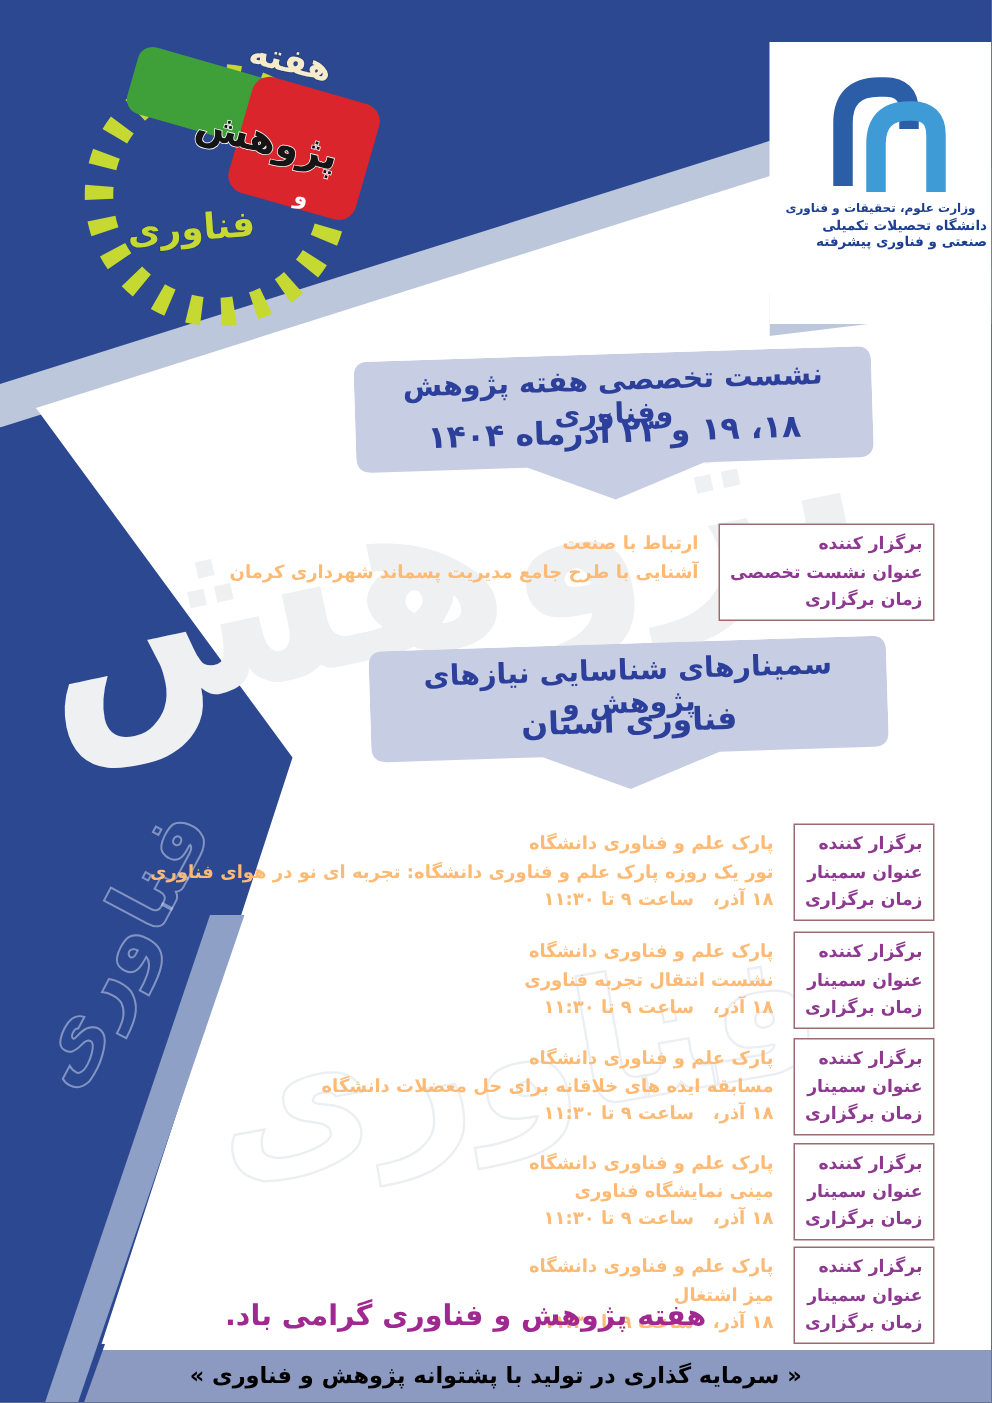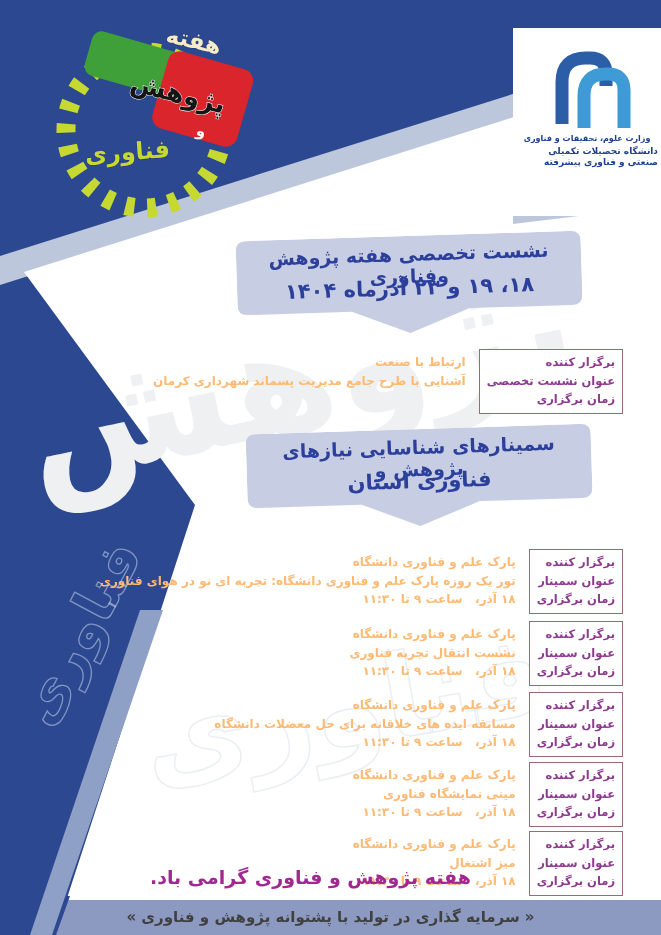--- a/index.html
+++ b/index.html
@@ -41,21 +41,21 @@
 
   
   .row{position:absolute;right:38px;width:586px;display:flex;direction:rtl;gap:13px;z-index:5;}
   .label-box{flex:none;border:1px solid #9b6b70;background:#fff;padding:3px 7px 4px;white-space:nowrap;}
   .label-box div{font-size:11.5px;font-weight:bold;color:#8e3990;line-height:18.5px;}
   .vals{flex:1;padding-top:4px;}
   .vals div{font-size:12px;font-weight:bold;color:#fdba74;line-height:18.5px;text-align:right;direction:rtl;white-space:nowrap;}
   .vals .ttl{white-space:normal;}
 
   .closing{left:150px;top:866px;width:500px;text-align:left;font-size:19px;font-weight:bold;color:#a02890;direction:rtl;z-index:6;}
-  .footer-band span{display:block;width:100%;text-align:center;line-height:35px;color:#404040;font-size:15px;font-weight:bold;direction:rtl;}
+  .footer-band span{display:block;width:100%;text-align:center;line-height:35px;color:#000000;font-size:15px;font-weight:bold;direction:rtl;}
 </style>
 </head>
 <body dir="rtl">
 
 <div class="page">
 
   <div class="layer gray-band1"></div>
   <div class="layer white-sheet"></div>
   <div class="layer gray-band2"></div>
 

